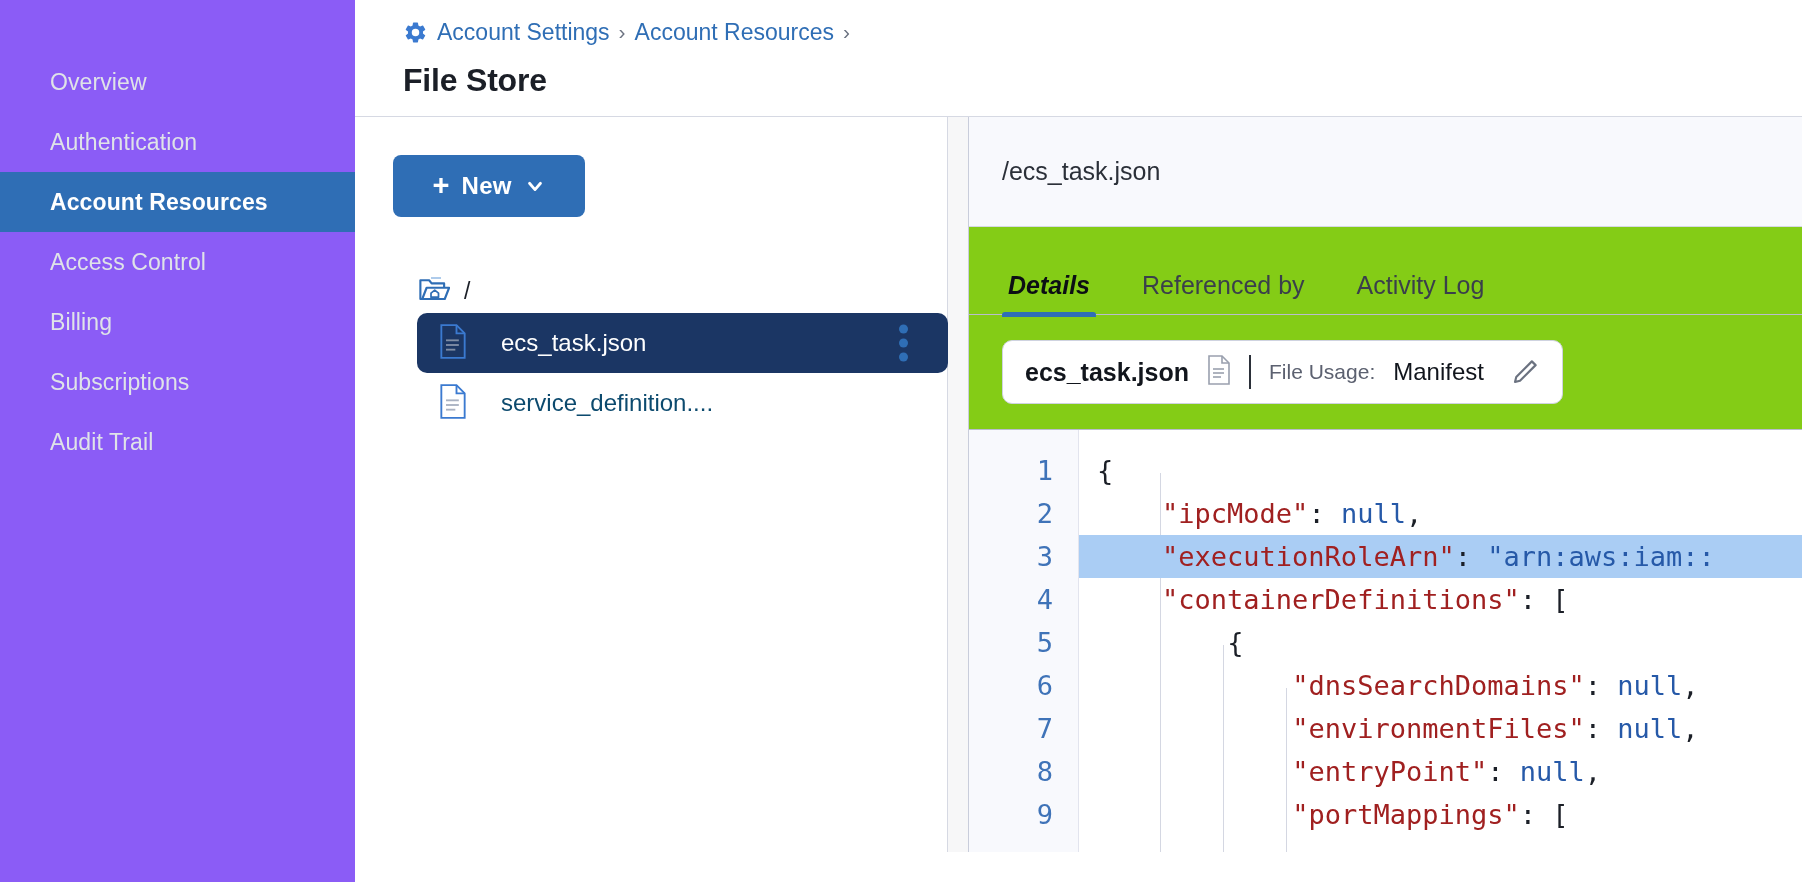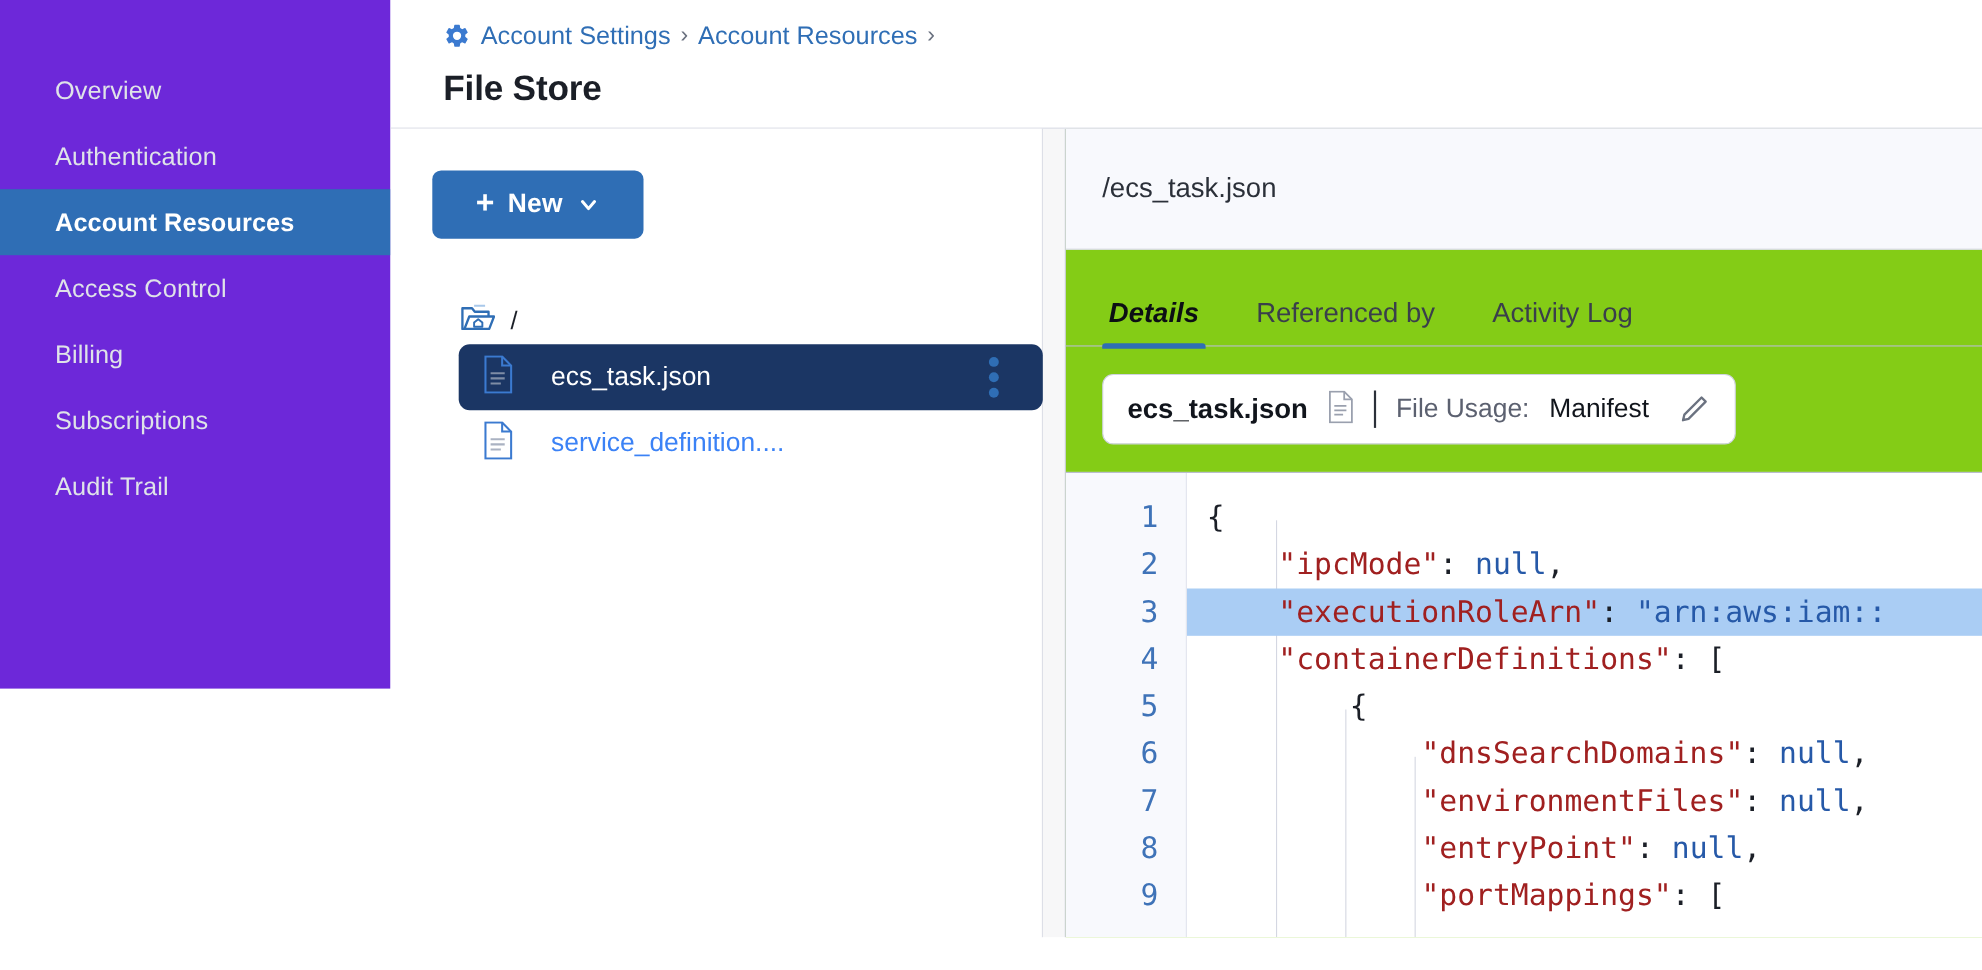--- a/index.html
+++ b/index.html
@@ -7,22 +7,22 @@
     width:1802px; height:882px;
     overflow:hidden;
     background:#ffffff;
     font-family:"Liberation Sans", sans-serif;
     -webkit-font-smoothing:antialiased;
   }
   #app { display:flex; width:1802px; height:882px; }
 
   
   #sidebar {
-    width:355px; height:626px;
-    background:#6d28d9;
+    width:355px; height:882px;
+    background:#8b5cf6;
     flex:0 0 355px;
     padding-top:52px;
     position:relative;
   }
   .nav-item {
     height:60px;
     display:flex; align-items:center;
     padding-left:50px;
     color:#dfe3e8;
     font-size:23px;
@@ -91,21 +91,21 @@
   .tree-root .slash { font-size:23px; color:#1b1f27; font-weight:500; }
   .tree-file {
     display:flex; align-items:center;
     height:60px; margin-left:24px; margin-right:0;
     border-radius:10px; padding-left:22px;
     cursor:pointer; position:relative;
     width:531px;
   }
   .tree-file.selected { background:#1b3664; }
   .tree-file .fname {
-    font-size:24px; margin-left:34px; color:#3b82f6; white-space:nowrap;
+    font-size:24px; margin-left:34px; color:#0c4a6e; white-space:nowrap;
   }
   .tree-file.selected .fname { color:#ffffff; }
   .kebab {
     position:absolute; right:40px; top:50%; transform:translateY(-50%);
     display:flex; flex-direction:column; gap:5px; cursor:pointer;
   }
   .kebab i { display:block; width:9px; height:9px; border-radius:50%; background:#2f6eb5; }
 
   
   #splitter {
@@ -144,21 +144,21 @@
   }
 
   #usage-wrap { flex:0 0 auto; padding:25px 0 25px 33px; }
   #usage-card {
     display:inline-flex; align-items:center;
     height:64px; border:1px solid #cfd3e0; border-radius:10px;
     padding:0 22px; gap:18px; background:#fff;
   }
   #usage-card .fnm { font-size:25px; font-weight:bold; color:#11151c; }
   #usage-card .divider { width:2px; height:34px; background:#2b3039; }
-  #usage-card .usage-label { font-size:24px; color:#5c6170; }
+  #usage-card .usage-label { font-size:21px; color:#5c6170; }
   #usage-card .usage-value { font-size:24px; color:#11151c; }
 
   
   #editor {
     flex:1 1 auto; min-height:0;
     border-top:1px solid #b9bdcd;
     display:flex; overflow:hidden; position:relative;
     background:#ffffff;
   }
   #gutter {

